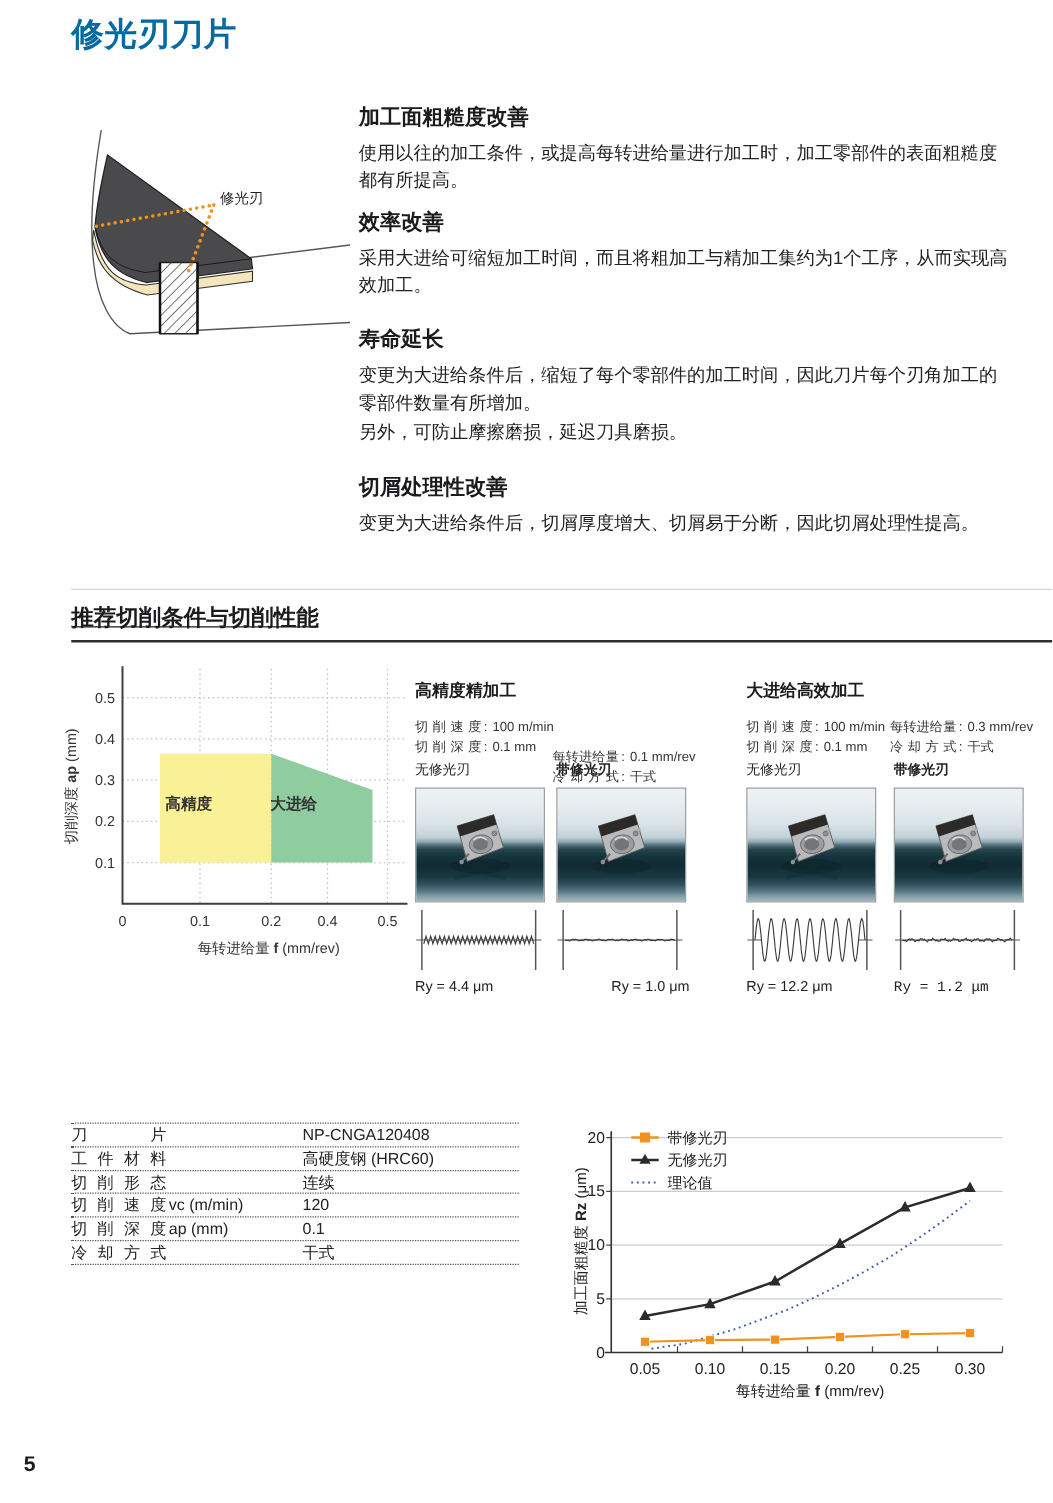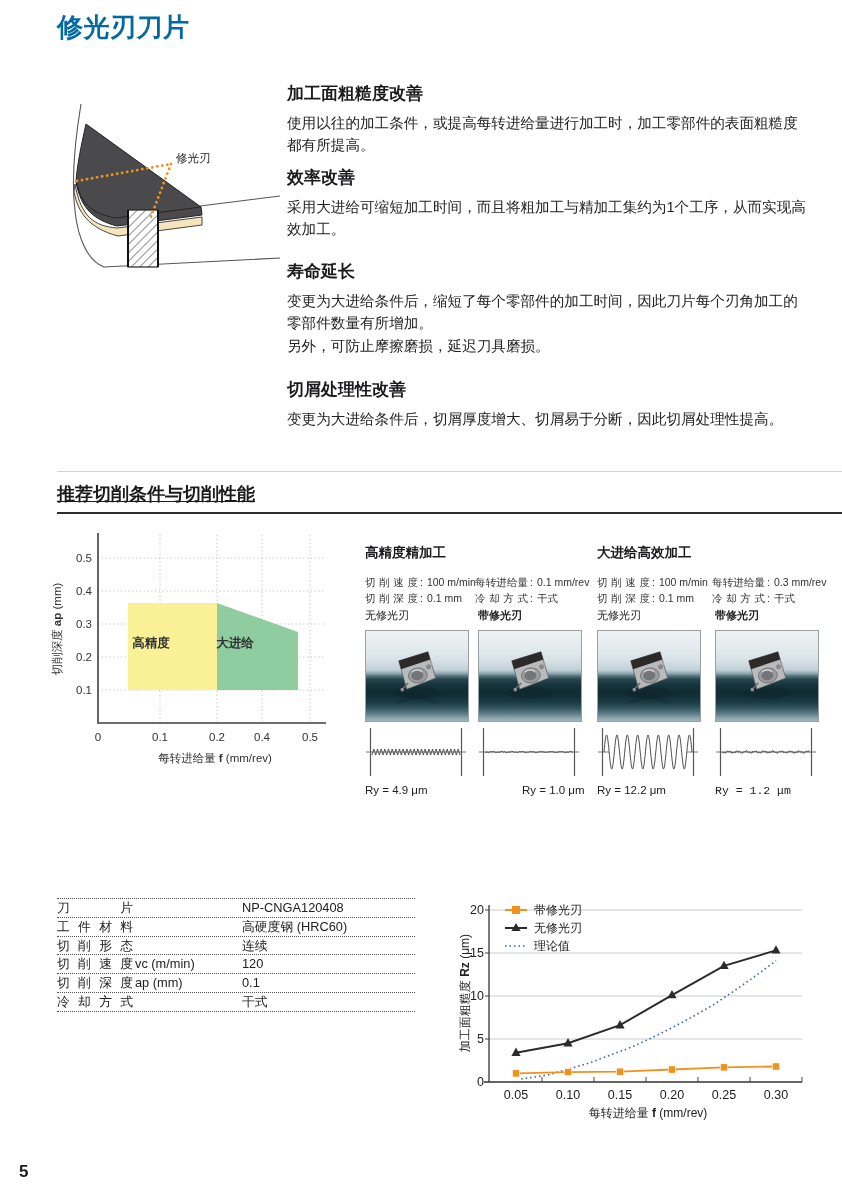--- a/index.html
+++ b/index.html
@@ -159,27 +159,27 @@
       <text class="t11" x="265" y="216" text-anchor="middle">0.5</text>
     </g>
     <text class="t11" transform="translate(16,104) rotate(-90)" text-anchor="middle">
       <tspan>切削深度 </tspan><tspan class="b">ap</tspan><tspan> (mm)</tspan>
     </text>
     <text class="t11" x="170" y="237" text-anchor="middle">
       <tspan>每转进给量 </tspan><tspan class="b">f</tspan><tspan> (mm/rev)</tspan>
     </text>
   </svg>
 
-  <div class="abs grp" style="left:365px;text-decoration:underline;">
+  <div class="abs grp" style="left:332px;text-decoration:underline;">
     <div class="gtitle">高精度精加工</div>
     <div class="cond" style="left:0;">
       <div><span class="jl">切削速度</span><span class="sep">:</span><span>100 m/min</span></div>
       <div><span class="jl">切削深度</span><span class="sep">:</span><span>0.1 mm</span></div>
     </div>
-    <div class="cond" style="left:110px;">
+    <div class="cond" style="left:110px;margin-top:24px;">
       <div><span class="jl">每转进给量</span><span class="sep">:</span><span>0.1 mm/rev</span></div>
       <div><span class="jl">冷却方式</span><span class="sep">:</span><span>干式</span></div>
     </div>
     <div class="slabel" style="left:0;">无修光刃</div>
     <div class="slabel bold" style="left:113px;">带修光刃</div>
 
     <div class="photo" style="left:0;">
       <svg width="102" height="90" viewBox="0 0 102 90">
         <ellipse cx="51" cy="62" rx="24" ry="6" fill="#0d242b" opacity="0.45"></ellipse>
         <path d="M30,60 L72,72 M72,60 L30,72" stroke="#0d242b" opacity="0.25" stroke-width="3"></path>
@@ -219,21 +219,21 @@
         <line class="wv" x1="96.5" y1="2" x2="96.5" y2="50"></line>
     <line x1="1" y1="26" x2="101" y2="26" class="wc"></line>
         <path d="M7.0 29.0L7.4 27.8L7.7 26.6L8.1 25.4L8.5 24.2L8.8 23.0L9.2 24.2L9.6 25.4L9.9 26.6L10.3 27.8L10.7 29.0L11.0 27.8L11.4 26.6L11.8 25.4L12.1 24.2L12.5 23.0L12.9 24.2L13.2 25.4L13.6 26.6L14.0 27.8L14.3 29.0L14.7 27.8L15.1 26.6L15.4 25.4L15.8 24.2L16.2 23.0L16.5 24.2L16.9 25.4L17.3 26.6L17.6 27.8L18.0 29.0L18.4 27.8L18.7 26.6L19.1 25.4L19.5 24.2L19.8 23.0L20.2 24.2L20.6 25.4L20.9 26.6L21.3 27.8L21.7 29.0L22.0 27.8L22.4 26.6L22.8 25.4L23.1 24.2L23.5 23.0L23.9 24.2L24.2 25.4L24.6 26.6L25.0 27.8L25.3 29.0L25.7 27.8L26.1 26.6L26.4 25.4L26.8 24.2L27.2 23.0L27.5 24.2L27.9 25.4L28.3 26.6L28.6 27.8L29.0 29.0L29.4 27.8L29.7 26.6L30.1 25.4L30.5 24.2L30.8 23.0L31.2 24.2L31.6 25.4L31.9 26.6L32.3 27.8L32.7 29.0L33.0 27.8L33.4 26.6L33.8 25.4L34.1 24.2L34.5 23.0L34.9 24.2L35.2 25.4L35.6 26.6L36.0 27.8L36.3 29.0L36.7 27.8L37.1 26.6L37.4 25.4L37.8 24.2L38.2 23.0L38.5 24.2L38.9 25.4L39.3 26.6L39.6 27.8L40.0 29.0L40.4 27.8L40.7 26.6L41.1 25.4L41.5 24.2L41.8 23.0L42.2 24.2L42.6 25.4L42.9 26.6L43.3 27.8L43.7 29.0L44.0 27.8L44.4 26.6L44.8 25.4L45.1 24.2L45.5 23.0L45.9 24.2L46.2 25.4L46.6 26.6L47.0 27.8L47.3 29.0L47.7 27.8L48.1 26.6L48.4 25.4L48.8 24.2L49.2 23.0L49.5 24.2L49.9 25.4L50.3 26.6L50.6 27.8L51.0 29.0L51.4 27.8L51.7 26.6L52.1 25.4L52.5 24.2L52.8 23.0L53.2 24.2L53.6 25.4L53.9 26.6L54.3 27.8L54.7 29.0L55.0 27.8L55.4 26.6L55.8 25.4L56.1 24.2L56.5 23.0L56.9 24.2L57.2 25.4L57.6 26.6L58.0 27.8L58.3 29.0L58.7 27.8L59.1 26.6L59.4 25.4L59.8 24.2L60.2 23.0L60.5 24.2L60.9 25.4L61.3 26.6L61.6 27.8L62.0 29.0L62.4 27.8L62.7 26.6L63.1 25.4L63.5 24.2L63.8 23.0L64.2 24.2L64.6 25.4L64.9 26.6L65.3 27.8L65.7 29.0L66.0 27.8L66.4 26.6L66.8 25.4L67.1 24.2L67.5 23.0L67.9 24.2L68.2 25.4L68.6 26.6L69.0 27.8L69.3 29.0L69.7 27.8L70.1 26.6L70.4 25.4L70.8 24.2L71.2 23.0L71.5 24.2L71.9 25.4L72.3 26.6L72.6 27.8L73.0 29.0L73.4 27.8L73.7 26.6L74.1 25.4L74.5 24.2L74.8 23.0L75.2 24.2L75.6 25.4L75.9 26.6L76.3 27.8L76.7 29.0L77.0 27.8L77.4 26.6L77.8 25.4L78.1 24.2L78.5 23.0L78.9 24.2L79.2 25.4L79.6 26.6L80.0 27.8L80.3 29.0L80.7 27.8L81.1 26.6L81.4 25.4L81.8 24.2L82.2 23.0L82.5 24.2L82.9 25.4L83.3 26.6L83.6 27.8L84.0 29.0L84.4 27.8L84.7 26.6L85.1 25.4L85.5 24.2L85.8 23.0L86.2 24.2L86.6 25.4L86.9 26.6L87.3 27.8L87.7 29.0L88.0 27.8L88.4 26.6L88.8 25.4L89.1 24.2L89.5 23.0L89.9 24.2L90.2 25.4L90.6 26.6L91.0 27.8L91.3 29.0L91.7 27.8L92.1 26.6L92.4 25.4L92.8 24.2L93.2 23.0L93.5 24.2L93.9 25.4L94.3 26.6L94.6 27.8L95.0 29.0" fill="none" stroke="#3a3a3a" stroke-width="0.9"></path>
       </svg>
     <svg class="wave" style="left:113px;" width="104" height="58" viewBox="0 0 104 58">
       <line class="wv" x1="5.5" y1="2" x2="5.5" y2="50"></line>
         <line class="wv" x1="96.5" y1="2" x2="96.5" y2="50"></line>
     <line x1="1" y1="26" x2="101" y2="26" class="wc"></line>
         <path d="M7.0 26.4L7.4 26.3L7.7 26.1L8.1 26.2L8.5 26.3L8.8 26.4L9.2 26.2L9.6 26.1L9.9 26.3L10.3 26.7L10.7 26.7L11.0 26.4L11.4 26.1L11.8 25.9L12.1 25.9L12.5 25.8L12.9 25.6L13.2 25.4L13.6 25.5L14.0 25.8L14.3 26.0L14.7 25.8L15.1 25.5L15.4 25.5L15.8 25.6L16.2 25.8L16.5 25.8L16.9 25.8L17.3 26.0L17.6 26.5L18.0 26.7L18.4 26.6L18.7 26.3L19.1 26.2L19.5 26.3L19.8 26.4L20.2 26.3L20.6 26.1L20.9 26.1L21.3 26.3L21.7 26.4L22.0 26.2L22.4 25.7L22.8 25.4L23.1 25.4L23.5 25.5L23.9 25.5L24.2 25.4L24.6 25.5L25.0 25.8L25.3 26.1L25.7 26.1L26.1 25.8L26.4 25.6L26.8 25.8L27.2 26.1L27.5 26.3L27.9 26.2L28.3 26.3L28.6 26.6L29.0 26.8L29.4 26.7L29.7 26.3L30.1 26.0L30.5 26.0L30.8 26.1L31.2 26.1L31.6 25.9L31.9 25.8L32.3 25.9L32.7 26.1L33.0 25.9L33.4 25.5L33.8 25.2L34.1 25.2L34.5 25.5L34.9 25.7L35.2 25.7L35.6 25.8L36.0 26.0L36.3 26.3L36.7 26.4L37.1 26.2L37.4 25.9L37.8 26.0L38.2 26.3L38.5 26.5L38.9 26.5L39.3 26.4L39.6 26.5L40.0 26.6L40.4 26.5L40.7 26.1L41.1 25.7L41.5 25.5L41.8 25.7L42.2 25.9L42.6 25.8L42.9 25.7L43.3 25.6L43.7 25.8L44.0 25.8L44.4 25.6L44.8 25.3L45.1 25.3L45.5 25.7L45.9 26.1L46.2 26.2L46.6 26.2L47.0 26.3L47.3 26.5L47.7 26.6L48.1 26.4L48.4 26.1L48.8 26.0L49.2 26.2L49.5 26.5L49.9 26.5L50.3 26.3L50.6 26.1L51.0 26.1L51.4 26.1L51.7 25.8L52.1 25.4L52.5 25.2L52.8 25.4L53.2 25.7L53.6 25.9L53.9 25.7L54.3 25.7L54.7 25.8L55.0 25.9L55.4 25.9L55.8 25.7L56.1 25.6L56.5 25.9L56.9 26.4L57.2 26.7L57.6 26.6L58.0 26.5L58.3 26.5L58.7 26.5L59.1 26.4L59.4 26.1L59.8 25.9L60.2 25.9L60.5 26.2L60.9 26.3L61.3 26.1L61.6 25.8L62.0 25.7L62.4 25.7L62.7 25.6L63.1 25.4L63.5 25.2L63.8 25.3L64.2 25.8L64.6 26.1L64.9 26.1L65.3 25.9L65.7 25.9L66.0 26.1L66.4 26.2L66.8 26.1L67.1 26.0L67.5 26.2L67.9 26.5L68.2 26.8L68.6 26.8L69.0 26.4L69.3 26.2L69.7 26.2L70.1 26.1L70.4 25.9L70.8 25.6L71.2 25.6L71.5 25.8L71.9 26.1L72.3 26.0L72.6 25.6L73.0 25.4L73.4 25.4L73.7 25.6L74.1 25.6L74.5 25.5L74.8 25.6L75.2 26.0L75.6 26.4L75.9 26.5L76.3 26.3L76.7 26.1L77.0 26.2L77.4 26.4L77.8 26.4L78.1 26.2L78.5 26.2L78.9 26.4L79.2 26.7L79.6 26.6L80.0 26.2L80.3 25.8L80.7 25.7L81.1 25.7L81.4 25.7L81.8 25.5L82.2 25.4L82.5 25.6L82.9 25.9L83.3 26.0L83.6 25.7L84.0 25.5L84.4 25.5L84.7 25.7L85.1 25.9L85.5 26.0L85.8 26.0L86.2 26.3L86.6 26.7L86.9 26.8L87.3 26.6L87.7 26.2L88.0 26.1L88.4 26.2L88.8 26.3L89.1 26.2L89.5 26.1L89.9 26.1L90.2 26.3L90.6 26.3L91.0 25.9L91.3 25.5L91.7 25.3L92.1 25.4L92.4 25.6L92.8 25.6L93.2 25.5L93.5 25.6L93.9 26.0L94.3 26.2L94.6 26.1L95.0 25.8" fill="none" stroke="#3a3a3a" stroke-width="0.9"></path>
       </svg>
-    <div class="ry" style="left:0;">Ry = 4.9 μm</div>
+    <div class="ry" style="left:0;">Ry = 4.4 μm</div>
     <div class="ry" style="left:113px;padding-left:44px;">Ry = 1.0 μm</div>
   </div>
 
   <div class="abs grp" style="left:597px;">
     <div class="gtitle">大进给高效加工</div>
     <div class="cond" style="left:0;">
       <div><span class="jl">切削速度</span><span class="sep">:</span><span>100 m/min</span></div>
       <div><span class="jl">切削深度</span><span class="sep">:</span><span>0.1 mm</span></div>
     </div>
     <div class="cond" style="left:115px;">

